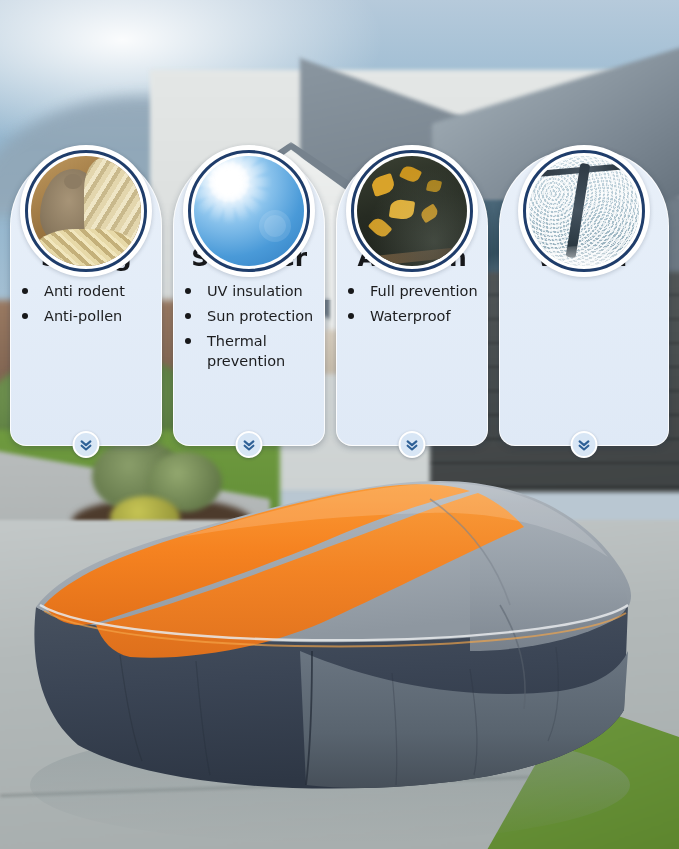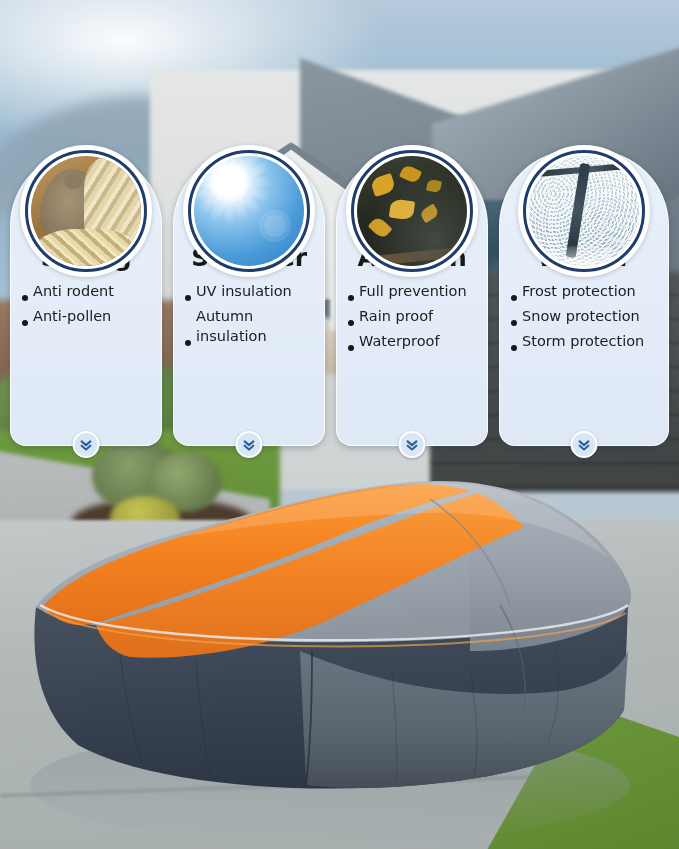--- a/index.html
+++ b/index.html
@@ -314,21 +314,21 @@
     text-align: center;
     font-size: 25px;
     font-weight: 700;
     color: #17181a;
     line-height: 30px;
     margin-bottom: 8px;
     letter-spacing: -0.3px;
   }
   .feature-list { list-style: none; padding-left: 2px; }
   .feature-item {
-    display: flex; align-items: flex-end; gap: 5px;
+    display: flex; align-items: flex-start; gap: 16px;
     font-size: 14.5px;
     line-height: 20px;
     color: #1c1d1f;
     margin-bottom: 5px;
   }
   .feature-item .dot {
     flex: 0 0 auto;
     width: 6px; height: 6px; border-radius: 50%;
     background: #17181a; margin-top: 7px;
   }
@@ -433,21 +433,25 @@
         </div>
       </div>
       <div class="card-title">Summer</div>
       <ul class="feature-list">
         <li class="feature-item">
           <span class="dot"></span>
           <span>UV insulation</span>
         </li>
         <li class="feature-item">
           <span class="dot"></span>
-          <span>Autumn insulation</span>
+          <span>Sun protection</span>
+        </li>
+        <li class="feature-item">
+          <span class="dot"></span>
+          <span>Thermal prevention</span>
         </li>
       </ul>
       <div class="chev-badge">
         <svg width="15" height="15" viewBox="0 0 24 24" fill="none" stroke="#2f6197" stroke-width="3.4" stroke-linecap="round" stroke-linejoin="round">
           <polyline points="5,7 12,13 19,7"></polyline>
           <polyline points="5,14 12,20 19,14"></polyline>
         </svg>
       </div>
     </div>
 
@@ -467,24 +471,20 @@
         </div>
       </div>
       <div class="card-title">Autumn</div>
       <ul class="feature-list">
         <li class="feature-item">
           <span class="dot"></span>
           <span>Full prevention</span>
         </li>
         <li class="feature-item">
           <span class="dot"></span>
-          <span>Rain proof</span>
-        </li>
-        <li class="feature-item">
-          <span class="dot"></span>
           <span>Waterproof</span>
         </li>
       </ul>
       <div class="chev-badge">
         <svg width="15" height="15" viewBox="0 0 24 24" fill="none" stroke="#2f6197" stroke-width="3.4" stroke-linecap="round" stroke-linejoin="round">
           <polyline points="5,7 12,13 19,7"></polyline>
           <polyline points="5,14 12,20 19,14"></polyline>
         </svg>
       </div>
     </div>
@@ -494,34 +494,20 @@
         <div class="photo-ring-inner">
           <div class="photo ph-winter">
             <div class="frost"></div>
             <div class="wiperarm"></div>
             <div class="wiperblade"></div>
             <div class="snowline"></div>
           </div>
         </div>
       </div>
       <div class="card-title">Winter</div>
-      <ul class="feature-list">
-        <li class="feature-item">
-          <span class="dot"></span>
-          <span>Frost protection</span>
-        </li>
-        <li class="feature-item">
-          <span class="dot"></span>
-          <span>Snow protection</span>
-        </li>
-        <li class="feature-item">
-          <span class="dot"></span>
-          <span>Storm protection</span>
-        </li>
-      </ul>
       <div class="chev-badge">
         <svg width="15" height="15" viewBox="0 0 24 24" fill="none" stroke="#2f6197" stroke-width="3.4" stroke-linecap="round" stroke-linejoin="round">
           <polyline points="5,7 12,13 19,7"></polyline>
           <polyline points="5,14 12,20 19,14"></polyline>
         </svg>
       </div>
     </div>
 
   </div>
 

